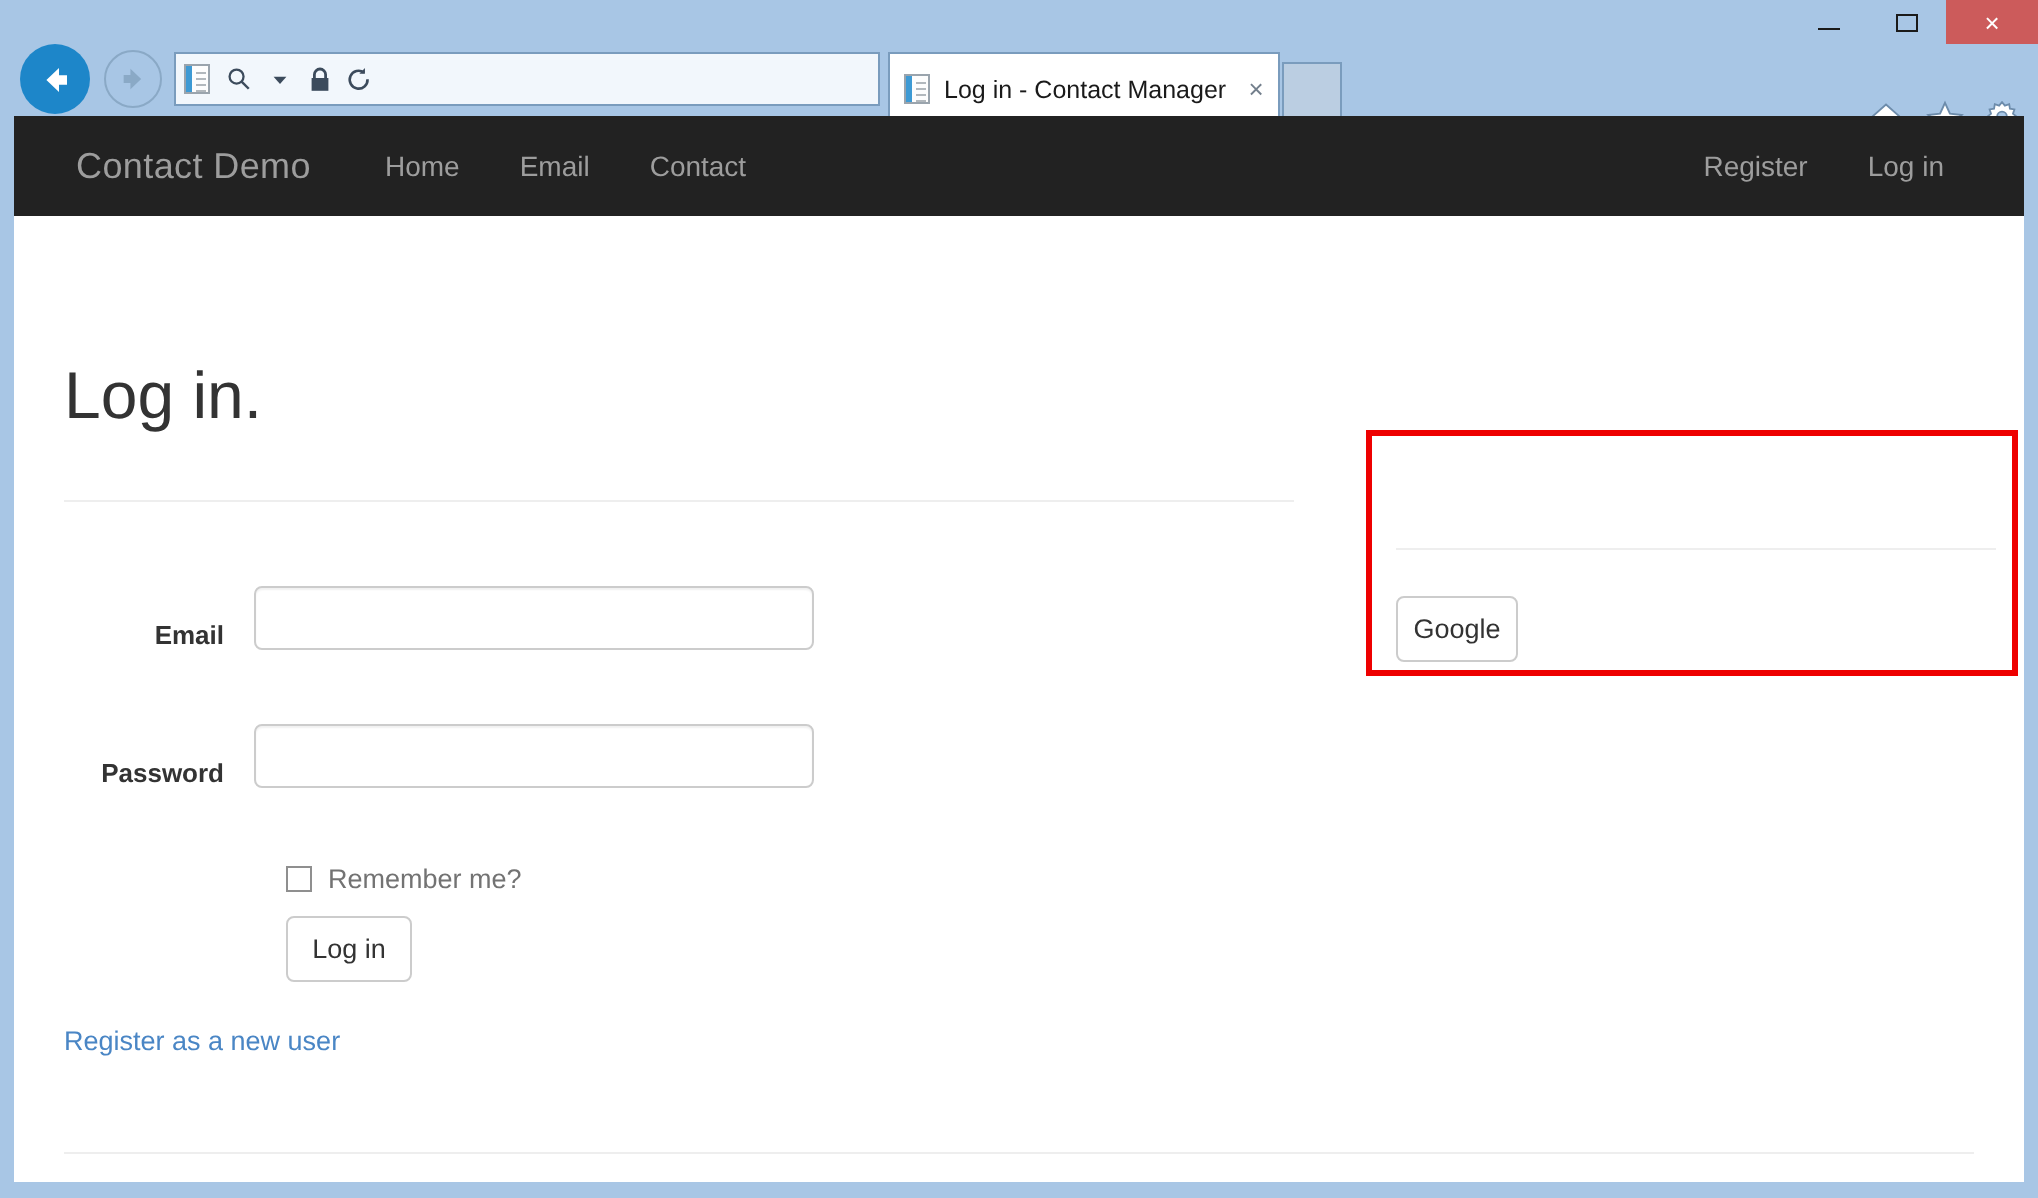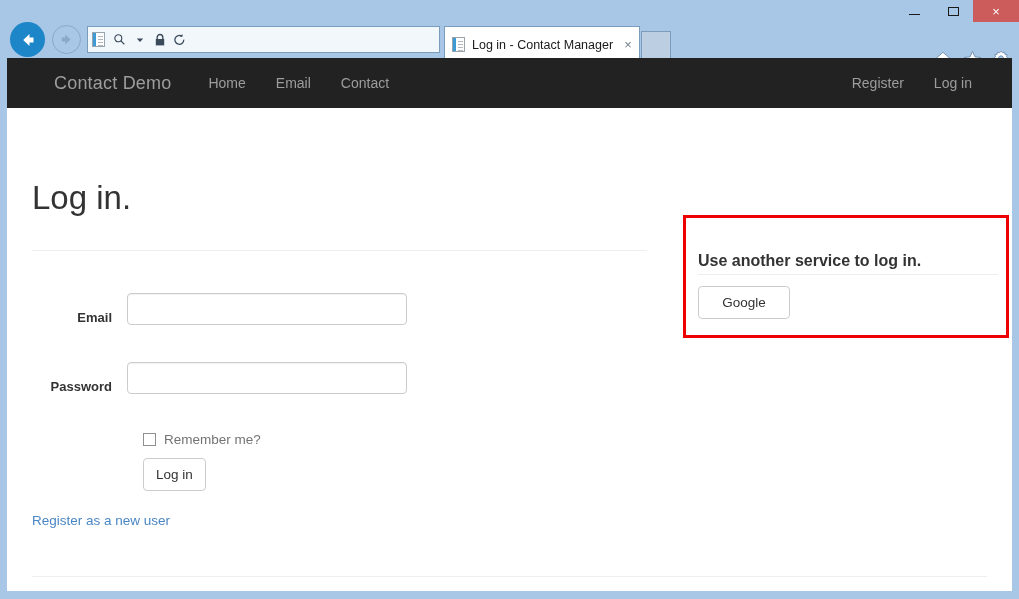--- a/index.html
+++ b/index.html
@@ -102,21 +102,21 @@
     position: absolute; left: 7px; top: 58px;
     width: 1005px; height: 533px;
     background: #ffffff;
     overflow: hidden;
   }
 
   
   .navbar {
     position: absolute; left: 0; top: 0; width: 1005px; height: 50px;
     background: #222222;
-    display: flex; align-items: center; padding-left: 16px;
+    display: flex; align-items: center;
   }
   .brand {
     margin-left: 31px; color: #9d9d9d; font-size: 18px; letter-spacing: .2px;
   }
   .navlinks { display: flex; align-items: center; margin-left: 22px; }
   .navlinks a { color: #9d9d9d; font-size: 14px; text-decoration: none; padding: 0 15px; }
   .navright { margin-left: auto; display: flex; align-items: center; margin-right: 25px; }
   .navright a { color: #9d9d9d; font-size: 14px; text-decoration: none; padding: 0 15px; }
 
   
@@ -184,22 +184,22 @@
   }
   .annot-head {
     position: absolute; left: 12px; top: 13px;
     font-size: 16px; color: #333333;
   }
   .annot-hr {
     position: absolute; left: 12px; top: 48px; width: 300px; height: 0;
     border: none; border-top: 1px solid #eeeeee;
   }
   .btn-google {
-    position: absolute; left: 12px; top: 68px;
-    width: 92px; height: 33px;
+    position: absolute; left: 12px; top: 80px;
+    width: 61px; height: 33px;
   }
 
   
   .footer-hr {
     position: absolute; left: 25px; top: 460px; width: 955px; height: 0;
     border: none; border-top: 1px solid #eeeeee;
   }
 </style>
 </head>
 <body>
@@ -331,21 +331,20 @@
         <span class="cb"></span>
         <span class="cb-label">Remember me?</span>
       </div>
 
       <button class="btn btn-login">Log in</button>
 
       <a class="reg-link" href="#">Register as a new user</a>
 
       <div class="col-right">
         <div class="annot-box">
-          <h4 class="annot-head">Use another service to log in.</h4>
           <hr class="annot-hr">
           <button class="btn btn-google">Google</button>
         </div>
       </div>
 
       <hr class="footer-hr">
 
     </div>
   </div>
 </div>

